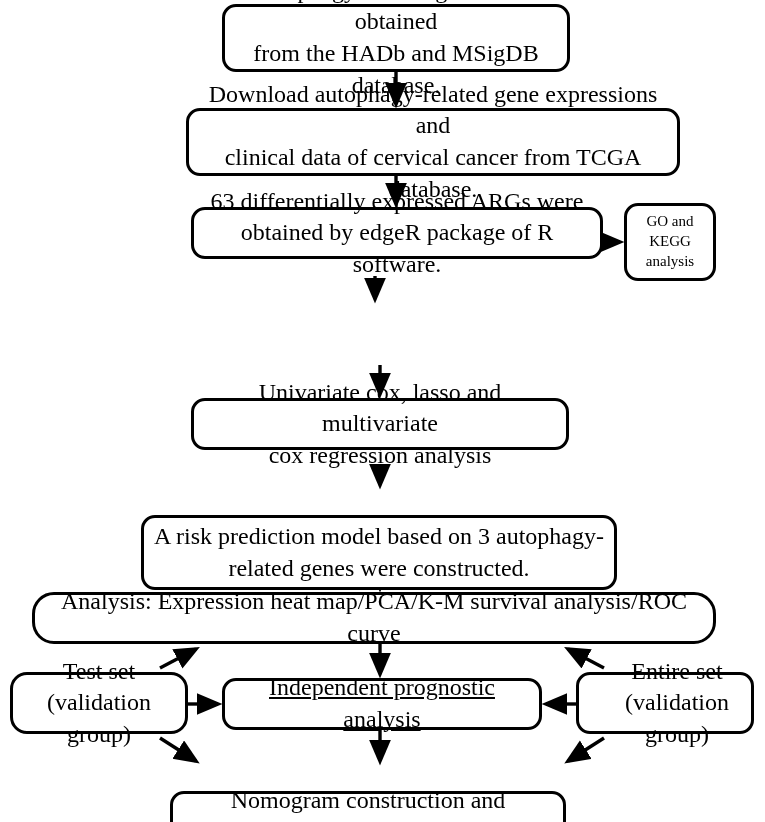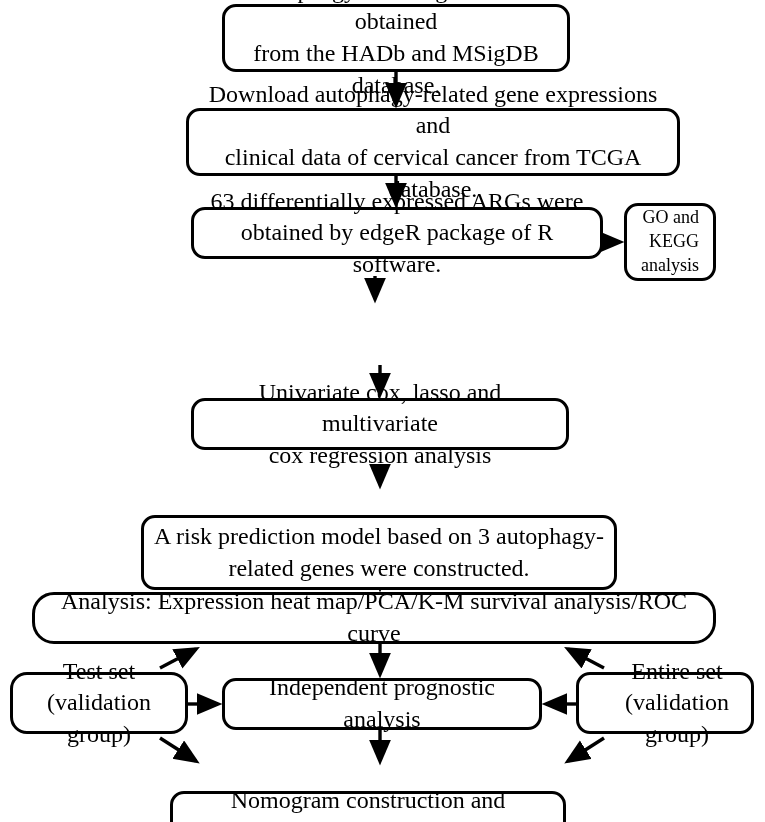--- a/index.html
+++ b/index.html
@@ -32,22 +32,21 @@
     align-items: center;
     justify-content: center;
     text-align: center;
     line-height: 1.32;
     font-size: 24px;
     padding: 2px 8px;
     white-space: pre-line;
     z-index: 2;
   }
   .node.small {
-    font-size: 18px;
-    text-align: right;
+    font-size: 15px;
   }
   svg.arrows {
     position: absolute;
     left: 0;
     top: 0;
     width: 765px;
     height: 822px;
     z-index: 1;
     overflow: visible;
   }
@@ -100,20 +99,20 @@
 cox regression analysis</div>
 
   <div class="node" style="left:141px; top:515px; width:476px; height:75px;">A risk prediction model based on 3 autophagy-
 related genes were constructed.</div>
 
   <div class="node" style="left:32px; top:592px; width:684px; height:52px;border-radius:22px;">Analysis: Expression heat map/PCA/K-M survival analysis/ROC curve</div>
 
   <div class="node" style="left:10px; top:672px; width:178px; height:62px;border-radius:17px;">Test set
 (validation group)</div>
 
-  <div class="node" style="left:222px; top:678px; width:320px; height:52px;">Independent prognostic analysis</div>
+  <div class="node" style="left:222px; top:678px; width:320px; height:52px;text-decoration:underline;">Independent prognostic analysis</div>
 
   <div class="node" style="left:576px; top:672px; width:178px; height:62px;padding-left:32px;">Entire set
 (validation group)</div>
 
   <div class="node" style="left:170px; top:791px; width:396px; height:52px;">Nomogram construction and calibration curve</div>
 
 </div>
 
 </body></html>

